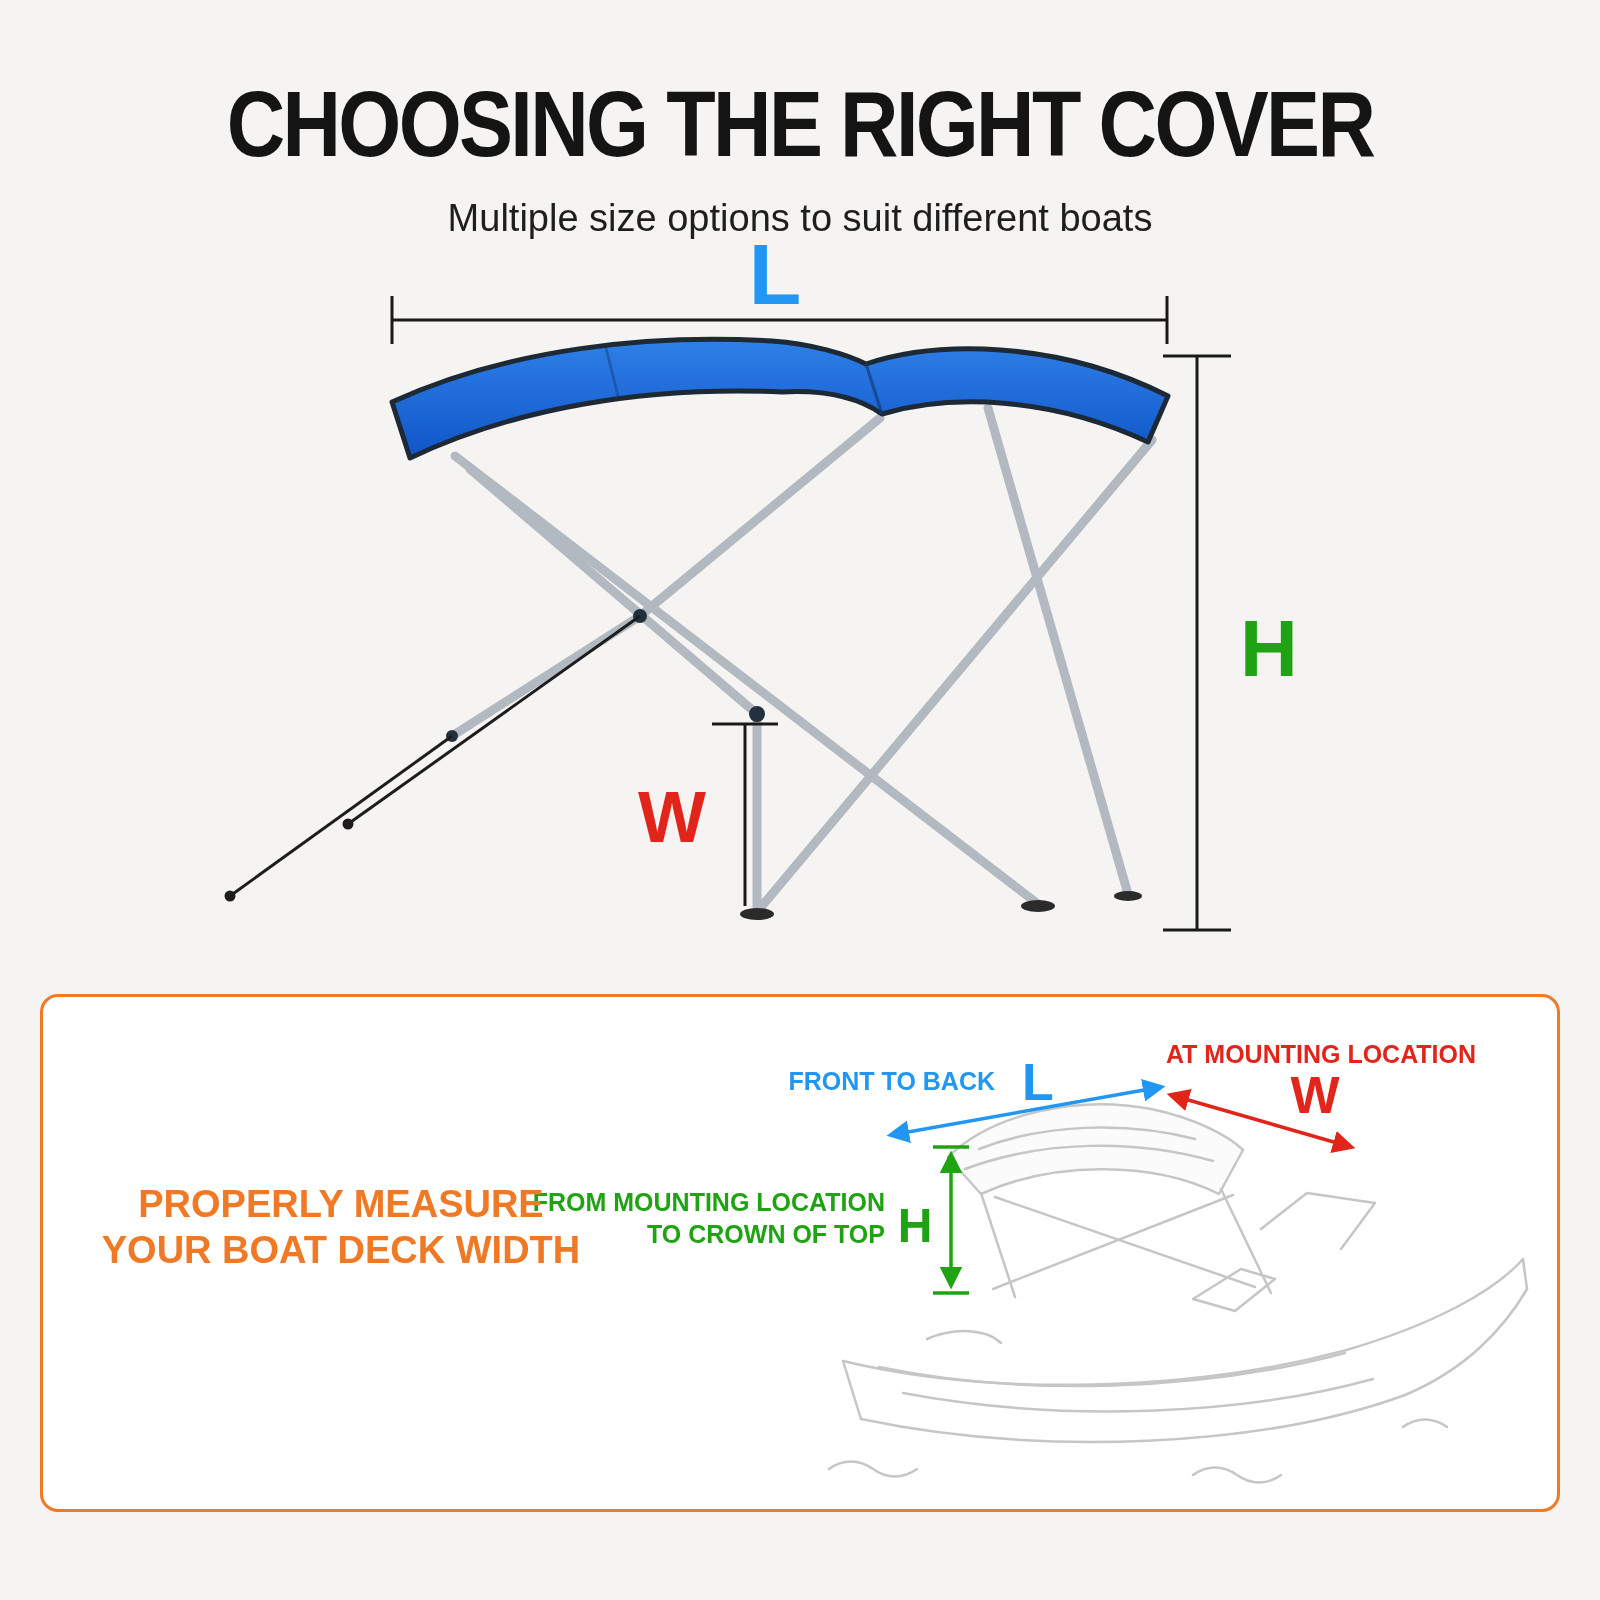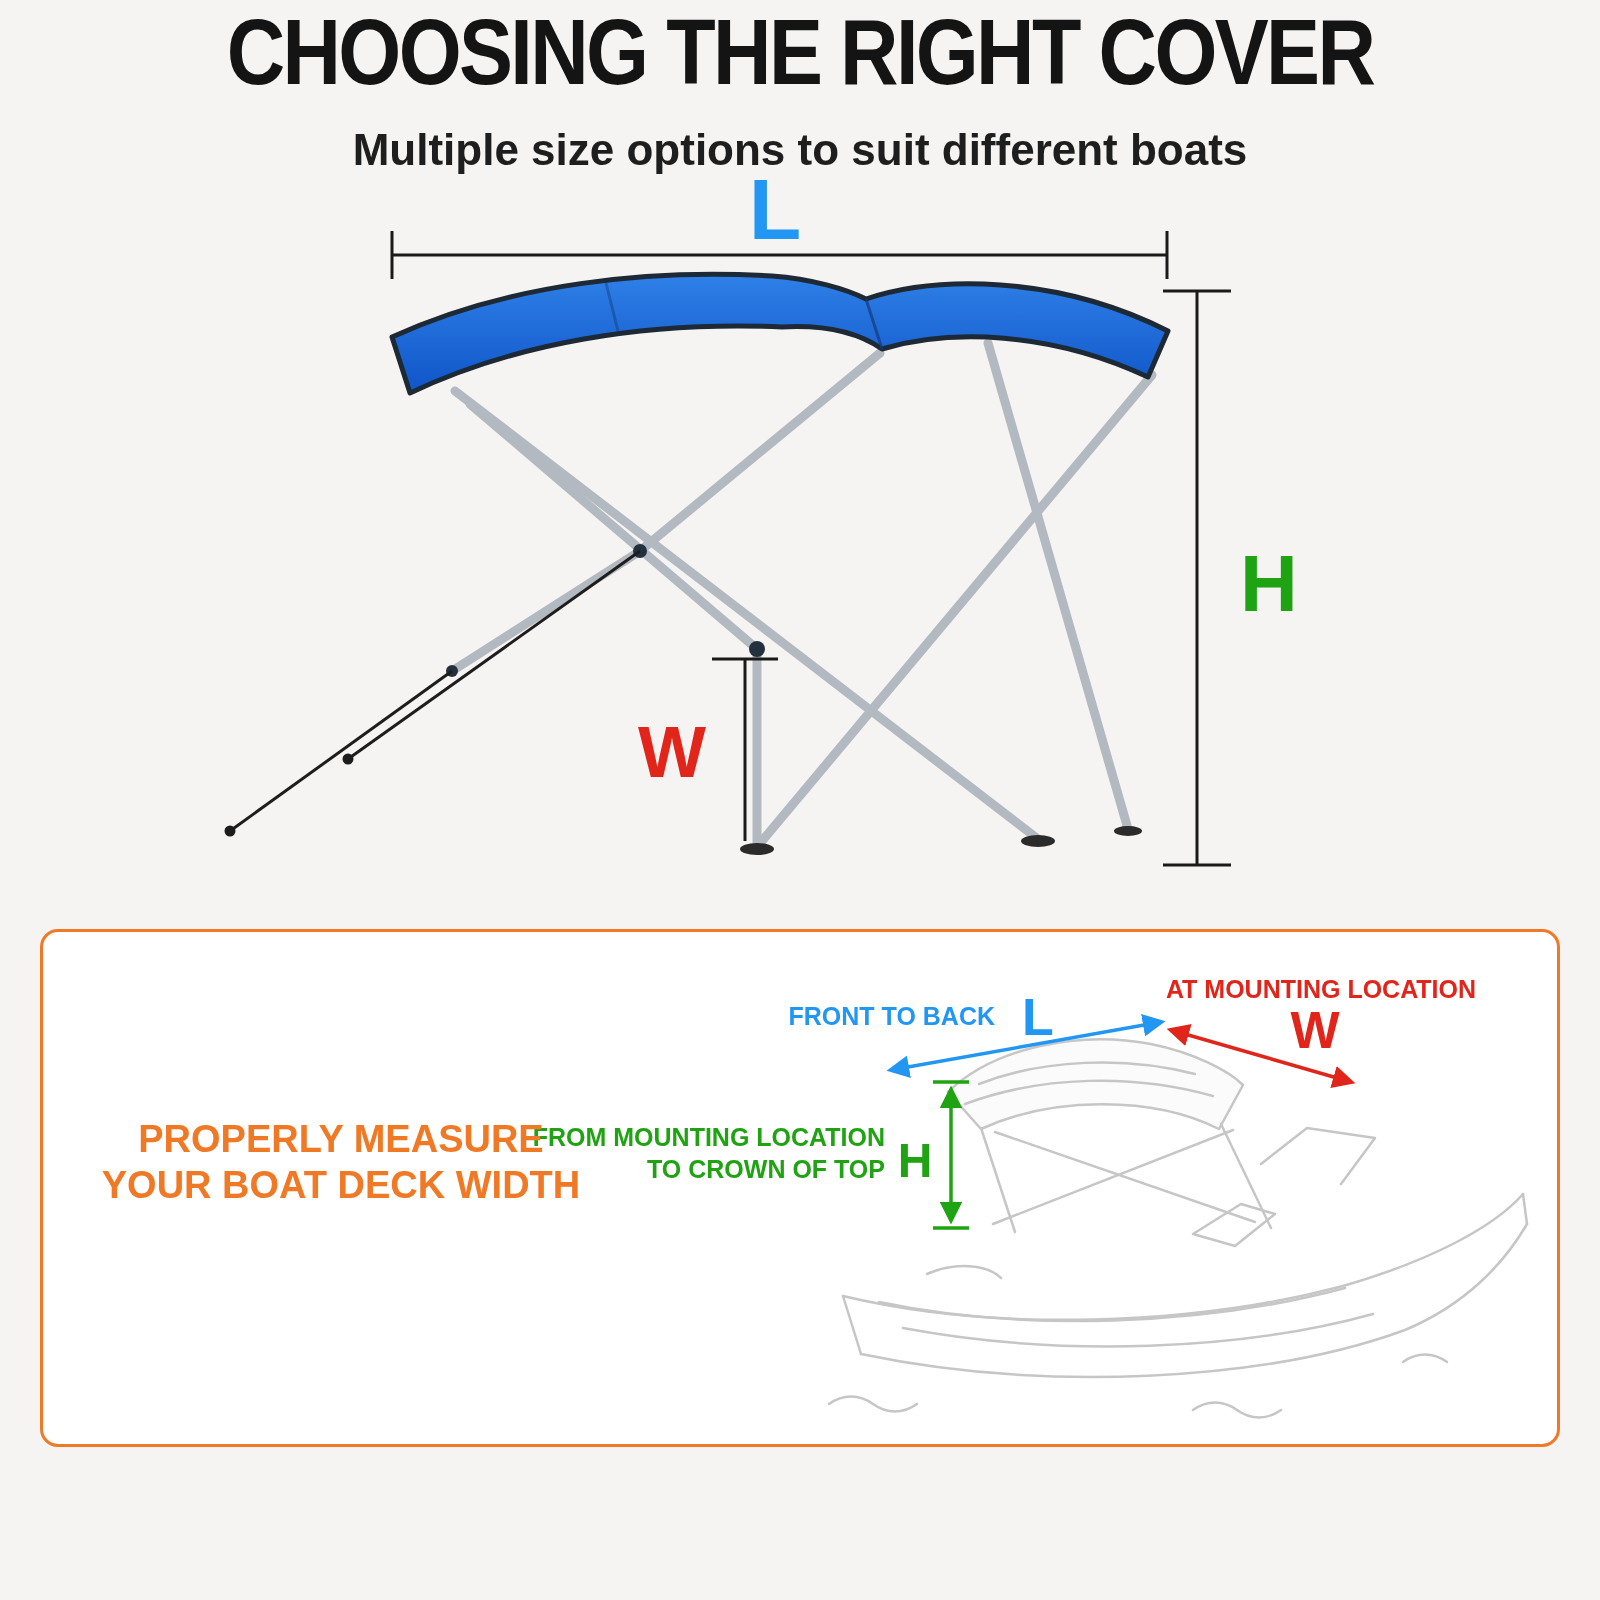--- a/index.html
+++ b/index.html
@@ -3,35 +3,35 @@
 <meta charset="utf-8">
 <style>
   html,body{margin:0;padding:0;}
   body{
     width:1600px;height:1600px;
     background:#f5f4f2;
     font-family:"Liberation Sans", sans-serif;
     overflow:hidden;
   }
   .page{width:1600px;height:1600px;position:relative;}
-  header{ text-align:center; }
+  header{ text-align:center; padding-top:72px; }
   .title{
     margin:0;
     font-size:92px;
     font-weight:800;
     letter-spacing:-3px;
     color:#141414;
     transform:scaleX(0.88);
     transform-origin:center;
     white-space:nowrap;
   }
   .subtitle{
     margin:20px 0 0 0;
-    font-size:44px;
-    font-weight:700;
+    font-size:38px;
+    font-weight:400;
     color:#1e1e1e;
   }
   .diagram-wrap{ width:1600px; height:740px; margin-top:4px; }
   svg text{ font-family:"Liberation Sans", sans-serif; }
   .panel{
     position:relative;
     width:1514px;
     height:512px;
     margin:10px auto 0 auto;
     background:#ffffff;

